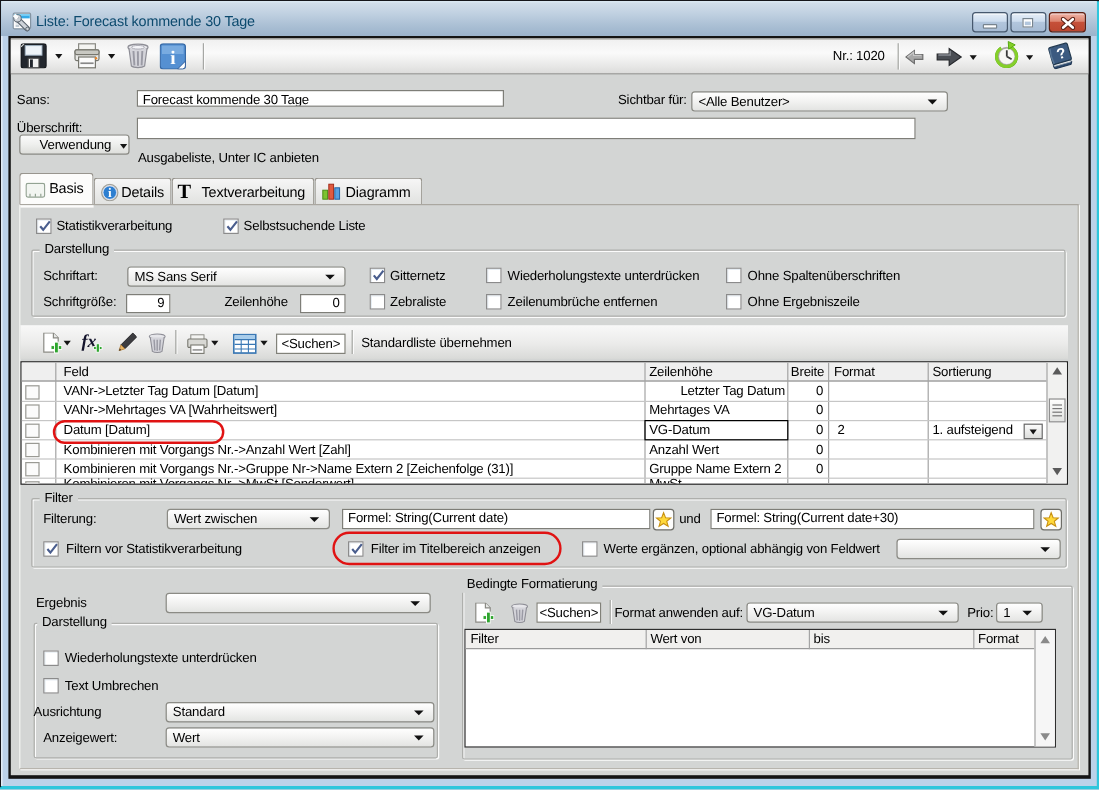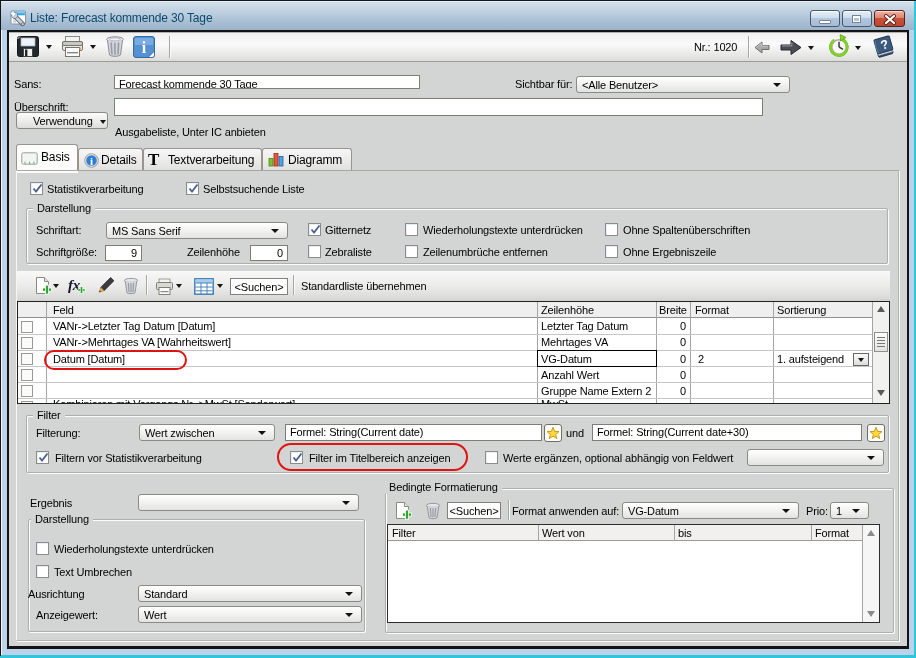--- a/index.html
+++ b/index.html
@@ -285,36 +285,38 @@
  <div class="a" style="left:0;top:48px;width:854px;height:1px;background:#c6c6c6"></div>
  <div class="a" style="left:0;top:64px;width:854px;height:1px;background:#c6c6c6"></div>
  <div class="a" style="left:0;top:80px;width:854px;height:1px;background:#c6c6c6"></div>
  <div class="a" style="left:0;top:96px;width:854px;height:1px;background:#c6c6c6"></div>
  <div class="t" style="left:35px;top:2px">Feld</div>
  <div class="t" style="left:523px;top:2px">Zeilenhöhe</div>
  <div class="t" style="left:641px;top:2px">Breite</div>
  <div class="t" style="left:677px;top:2px">Format</div>
  <div class="t" style="left:759px;top:2px">Sortierung</div>
  <div class="t" style="left:35px;top:18px">VANr-&gt;Letzter Tag Datum [Datum]</div>
-      <div class="t" style="left:523px;top:18px">Letzter Tag Datum</div>
+      <div class="t" style="left:549px;top:18px">Letzter Tag Datum</div>
       <div class="t" style="left:640px;top:18px;width:28px;text-align:right">0</div>
  <div class="t" style="left:35px;top:34px">VANr-&gt;Mehrtages VA [Wahrheitswert]</div>
       <div class="t" style="left:523px;top:34px">Mehrtages VA</div>
       <div class="t" style="left:640px;top:34px;width:28px;text-align:right">0</div>
  <div class="t" style="left:35px;top:51px">Datum [Datum]</div>
  <div class="a" style="left:519px;top:48px;width:120px;height:17px;border:1px solid #000"></div>
  <div class="t" style="left:523px;top:51px">VG-Datum</div>
       <div class="t" style="left:640px;top:51px;width:28px;text-align:right">0</div>
  <div class="t" style="left:680px;top:51px">2</div>
  <div class="t" style="left:759px;top:51px">1. aufsteigend</div>
  <div class="a" style="left:835px;top:51px;width:16px;height:13px;border:1px solid #666;background:linear-gradient(#fbfbfb,#dddedc)">
         <div class="dd" style="left:4px;top:4px"></div>
       </div>
+ <div class="t" style="left:35px;top:67px">Kombinieren mit Vorgangs Nr.-&gt;Anzahl Wert [Zahl]</div>
       <div class="t" style="left:523px;top:67px">Anzahl Wert</div>
       <div class="t" style="left:640px;top:67px;width:28px;text-align:right">0</div>
+ <div class="t" style="left:35px;top:83px">Kombinieren mit Vorgangs Nr.-&gt;Gruppe Nr-&gt;Name Extern 2 [Zeichenfolge (31)]</div>
       <div class="t" style="left:523px;top:83px">Gruppe Name Extern 2</div>
       <div class="t" style="left:640px;top:83px;width:28px;text-align:right">0</div>
  <div class="t" style="left:35px;top:96px">Kombinieren mit Vorgangs Nr.-&gt;MwSt [Sonderwert]</div>
       <div class="t" style="left:523px;top:96px">MwSt</div>
  <div class="a" style="left:3px;top:19px;width:12px;height:12px;background:#fbfbfb;border:1px solid #9a9a94"></div>
  <div class="a" style="left:3px;top:35px;width:12px;height:12px;background:#fbfbfb;border:1px solid #9a9a94"></div>
  <div class="a" style="left:3px;top:51px;width:12px;height:12px;background:#fbfbfb;border:1px solid #9a9a94"></div>
  <div class="a" style="left:3px;top:67px;width:12px;height:12px;background:#fbfbfb;border:1px solid #9a9a94"></div>
  <div class="a" style="left:3px;top:83px;width:12px;height:12px;background:#fbfbfb;border:1px solid #9a9a94"></div>
  <div class="a" style="left:3px;top:99px;width:12px;height:12px;background:#fbfbfb;border:1px solid #9a9a94"></div>

